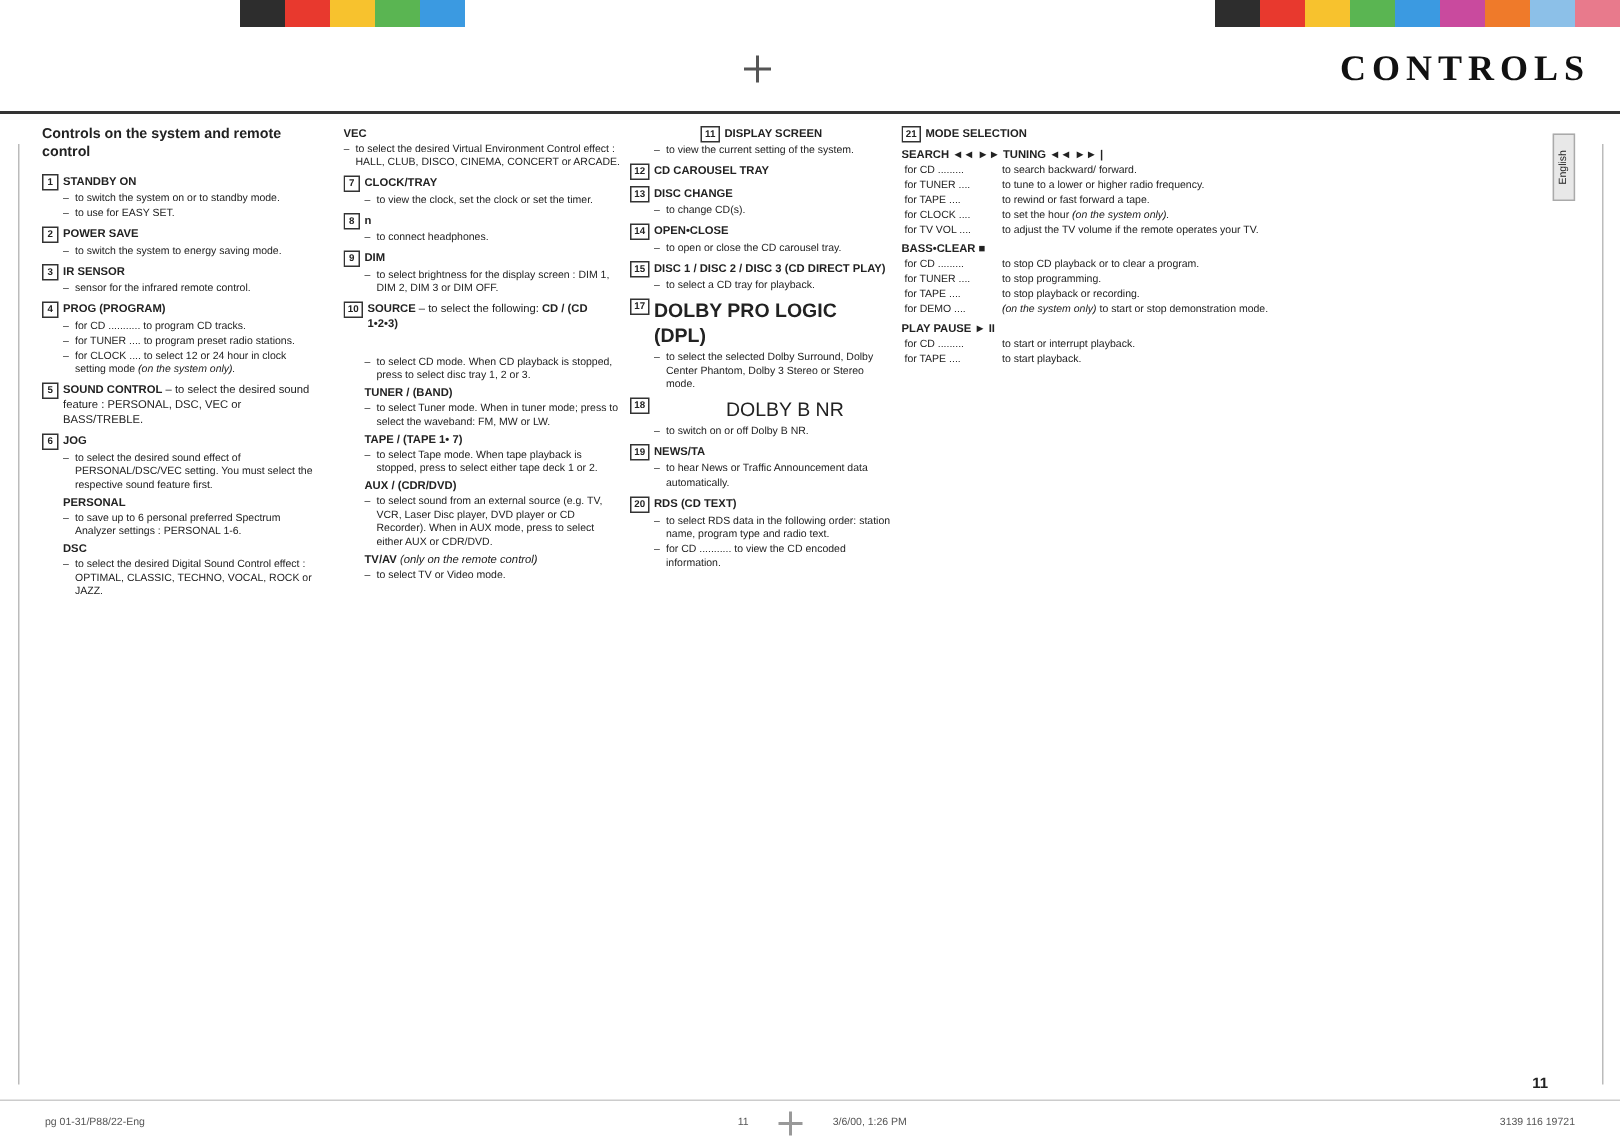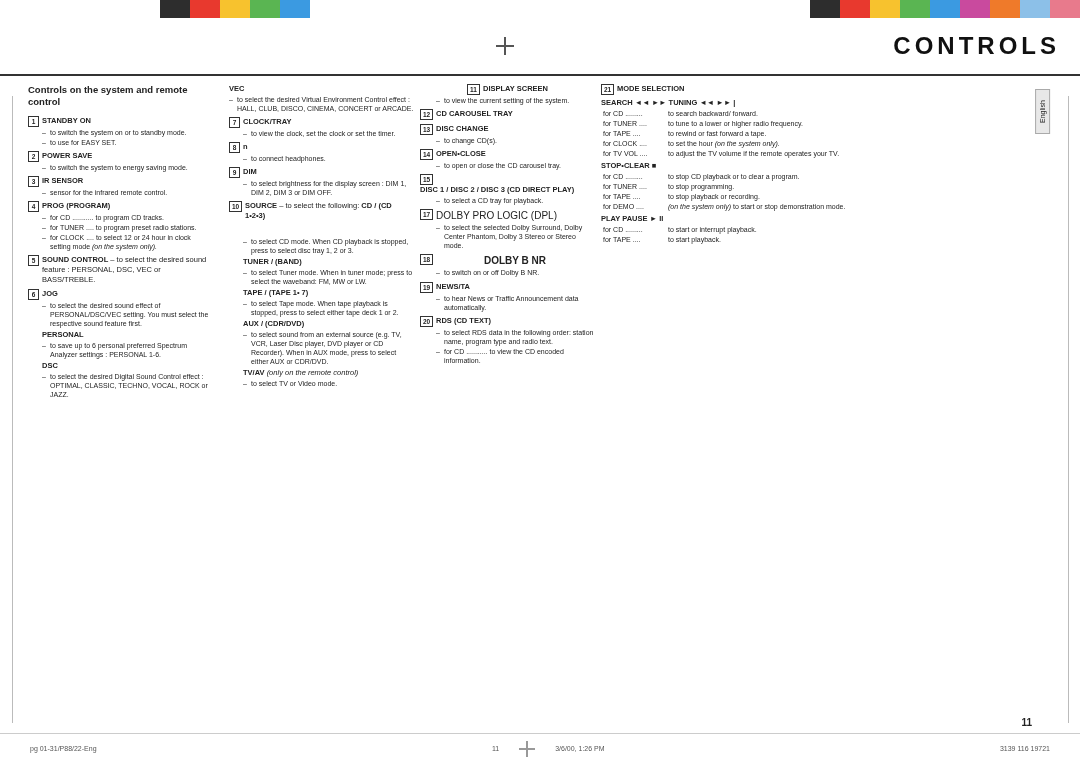--- a/index.html
+++ b/index.html
@@ -45,21 +45,21 @@
 
 <div style="display:flex; height:58px; background:#fff; align-items:center; border-bottom:2px solid #333; padding:0 20px;">
   <div style="width:150px;"></div>
   <div style="flex:1; display:flex; justify-content:center; align-items:center;">
 
     <div style="position:relative; width:18px; height:18px;">
       <div style="position:absolute; width:2px; height:100%; left:8px; top:0; background:#555;"></div>
       <div style="position:absolute; width:100%; height:2px; top:8px; left:0; background:#555;"></div>
     </div>
   </div>
-  <div style="display:flex; align-items:center; justify-content:flex-end; min-width:220px;">
+  <div style="display:flex; align-items:center; justify-content:flex-end; min-width:220px;font-family:Liberation Serif, serif;">
     <span style="font-size:24px; font-weight:bold; letter-spacing:4px; color:#111;">CONTROLS</span>
   </div>
 </div>
 
 <div style="display:flex; height:calc(763px - 18px - 58px - 30px); overflow:hidden;">
 
   <div style="width:24px; display:flex; flex-direction:column; align-items:center; padding-top:20px; padding-bottom:10px;">
     <div style="width:1px; flex:1; background:#bbb;"></div>
   </div>
 
@@ -292,50 +292,50 @@
         </div>
         <div style="padding-left:16px;">
           <div style="display:flex;">
               <span style="min-width:8px; font-size:7px;">–</span>
               <span style="font-size:7px;">to open or close the CD carousel tray.</span>
             </div>
         </div>
       </div>
 
       <div style="margin-bottom:4px;">
-        <div style="display:flex; align-items:flex-start; margin-bottom:1px;flex-direction:column;">
+        <div style="display:flex; align-items:flex-start; margin-bottom:1px;">
           <span style="border:1px solid #333; min-width:13px; height:11px; text-align:center; line-height:10px; font-size:6.5px; font-weight:bold; margin-right:3px; display:inline-block;">15</span>
           <span style="font-weight:bold; font-size:7.5px;">DISC 1 / DISC 2 / DISC 3 (CD DIRECT PLAY)</span>
         </div>
         <div style="padding-left:16px;">
           <div style="display:flex;">
               <span style="min-width:8px; font-size:7px;">–</span>
               <span style="font-size:7px;">to select a CD tray for playback.</span>
             </div>
         </div>
       </div>
 
 
       <div style="margin-bottom:4px;">
         <div style="display:flex; align-items:flex-start; margin-bottom:1px;">
           <span style="border:1px solid #333; min-width:13px; height:11px; text-align:center; line-height:10px; font-size:6.5px; font-weight:bold; margin-right:3px; display:inline-block;">17</span>
-          <span style="font-weight:normal; font-size:10px;">DOLBY PRO LOGIC (DPL)</span>
+          <span style="font-weight:bold; font-size:13px;">DOLBY PRO LOGIC (DPL)</span>
         </div>
         <div style="padding-left:16px;">
           <div style="display:flex;">
               <span style="min-width:8px; font-size:7px;">–</span>
               <span style="font-size:7px;">to select the selected Dolby Surround, Dolby Center Phantom, Dolby 3 Stereo or Stereo mode.</span>
             </div>
         </div>
       </div>
 
       <div style="margin-bottom:4px;">
         <div style="display:flex; align-items:flex-start; margin-bottom:1px;">
           <span style="border:1px solid #333; min-width:13px; height:11px; text-align:center; line-height:10px; font-size:6.5px; font-weight:bold; margin-right:3px; display:inline-block;">18</span>
-          <span style="font-weight:bold; font-size:10px;padding-left:48px;">DOLBY B NR</span>
+          <span style="font-weight:normal; font-size:13px;padding-left:48px;">DOLBY B NR</span>
         </div>
         <div style="padding-left:16px;">
           <div style="display:flex;">
               <span style="min-width:8px; font-size:7px;">–</span>
               <span style="font-size:7px;">to switch on or off Dolby B NR.</span>
             </div>
         </div>
       </div>
 
       <div style="margin-bottom:4px;">
@@ -400,21 +400,21 @@
                   <span style="font-size:7px;">to set the hour <span style="font-style:italic;">(on the system only).</span></span>
                 </div>
               <div style="display:flex; margin-bottom:1px;">
                   <span style="min-width:65px; font-size:7px;">for TV VOL ....</span>
                   <span style="font-size:7px;">to adjust the TV volume if the remote operates your TV.</span>
                 </div>
             </div>
           </div>
 
           <div style="margin-bottom:3px;">
-            <div style="font-weight:bold; font-size:7.5px; margin-bottom:1px;">STOP•CLEAR ■</div>
+            <div style="font-weight:bold; font-size:7.5px; margin-bottom:1px;">BASS•CLEAR ■</div>
             <div style="padding-left:2px;">
               <div style="display:flex; margin-bottom:1px;">
                   <span style="min-width:65px; font-size:7px;">for CD .........</span>
                   <span style="font-size:7px;">to stop CD playback or to clear a program.</span>
                 </div>
               <div style="display:flex; margin-bottom:1px;">
                   <span style="min-width:65px; font-size:7px;">for TUNER ....</span>
                   <span style="font-size:7px;">to stop programming.</span>
                 </div>
               <div style="display:flex; margin-bottom:1px;">

